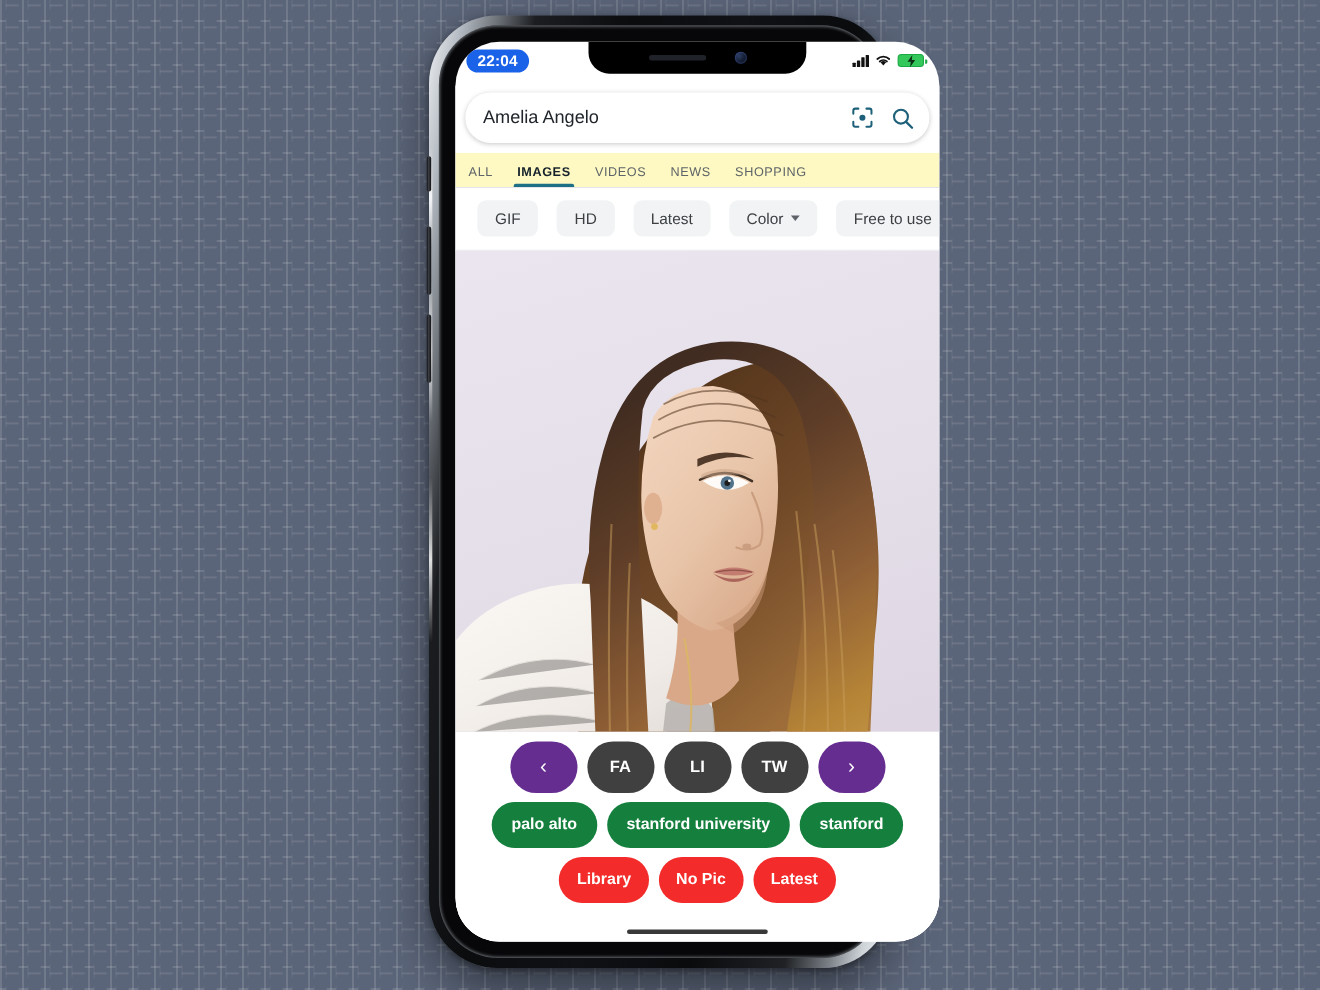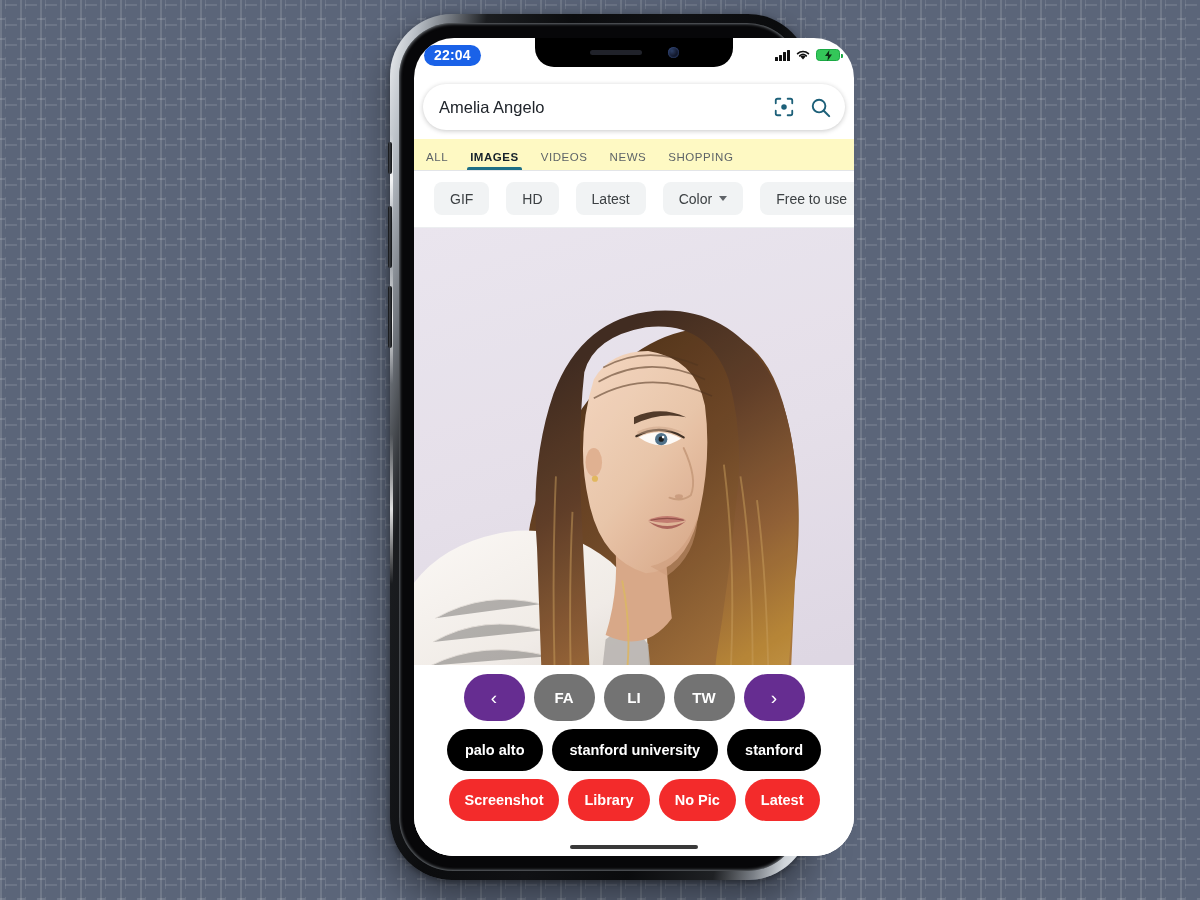--- a/index.html
+++ b/index.html
@@ -310,30 +310,30 @@
     border-radius: 24px;
     color: #ffffff;
     cursor: pointer;
     user-select: none;
     white-space: nowrap;
   }
   .social-pill {
     width: 61px; height: 47px;
     font-size: 15px;
     font-weight: bold;
-    background: #737373;
+    background: #404040;
   }
   .nav-pill {
     width: 61px; height: 47px;
     background: #662d91;
     font-size: 19px;
   }
   .sugg-pill {
     height: 42px;
-    background: #000000;
+    background: #15803d;
     font-size: 14.5px;
     font-weight: bold;
     padding: 0 18px;
   }
   .cmd-pill {
     height: 42px;
     background: #f32b2b;
     font-size: 14.5px;
     font-weight: bold;
     padding: 0 16px;
@@ -566,21 +566,20 @@
             <div class="pill nav-pill">›</div>
           </div>
 
           <div class="btn-row">
             <div class="pill sugg-pill">palo alto</div>
             <div class="pill sugg-pill">stanford university</div>
             <div class="pill sugg-pill">stanford</div>
           </div>
 
           <div class="btn-row">
-            <div class="pill cmd-pill">Screenshot</div>
             <div class="pill cmd-pill">Library</div>
             <div class="pill cmd-pill">No Pic</div>
             <div class="pill cmd-pill">Latest</div>
           </div>
 
         </div>
       </div>
 
       <div id="home-indicator"></div>
     </div>

